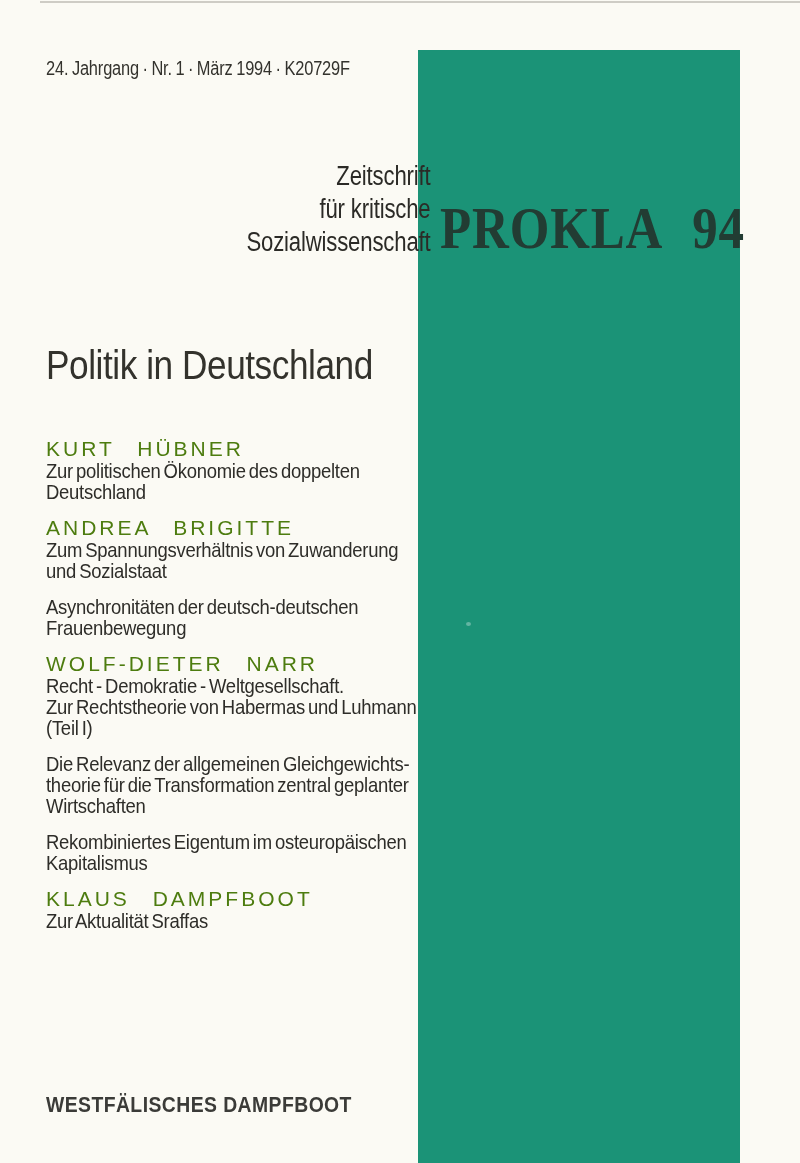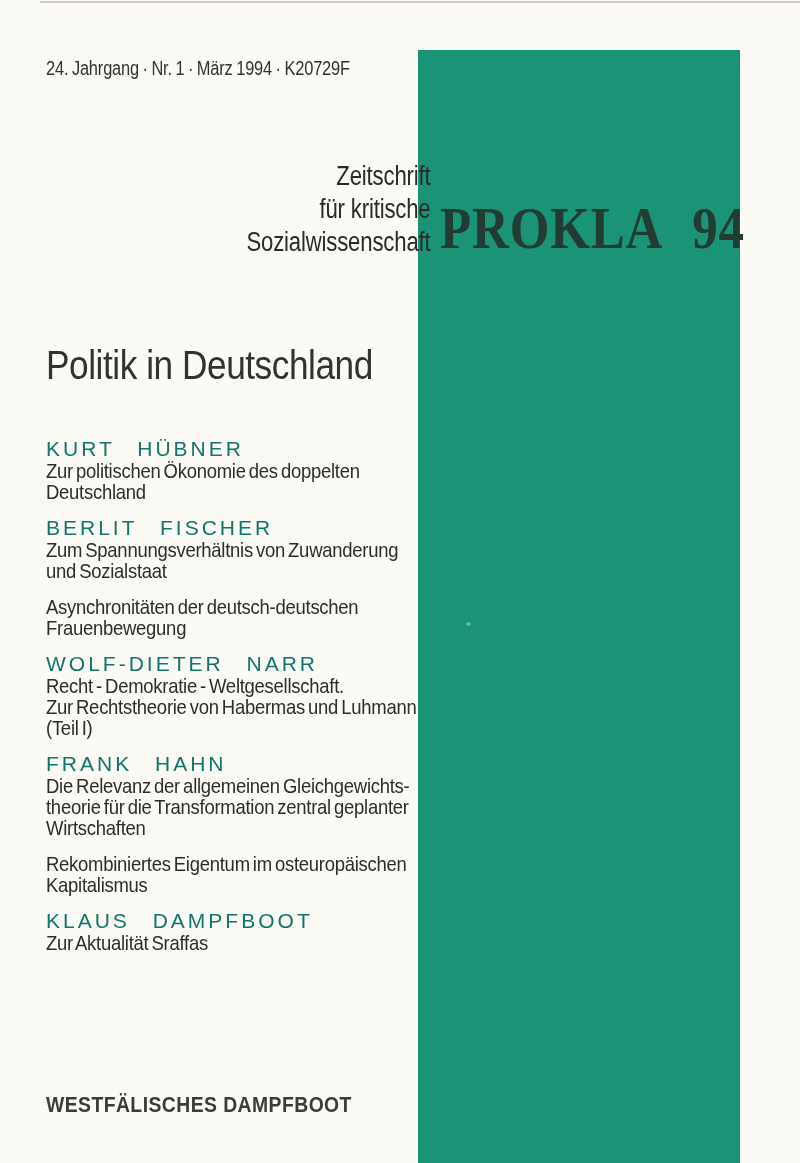--- a/index.html
+++ b/index.html
@@ -48,21 +48,21 @@
     position:absolute;left:46px;top:342px;
     font-size:40px;line-height:46px;color:#33322c;
     letter-spacing:-0.5px;white-space:nowrap;
     transform:scaleX(0.88);transform-origin:0 0;
   }
   .articles{
     position:absolute;left:46px;top:438px;
     display:flex;flex-direction:column;gap:15px;
   }
   .article .author{
-    font-size:21px;line-height:21px;color:#0f766e;
+    font-size:21px;line-height:21px;color:#4d7c0f;
     letter-spacing:3px;word-spacing:14px;white-space:nowrap;
     margin-bottom:1px;
   }
   .article .title-line{
     font-size:21px;line-height:21px;color:#2e2d29;
     letter-spacing:-0.3px;word-spacing:-2px;white-space:nowrap;
     transform:scaleX(0.88);transform-origin:0 0;
   }
   .publisher{
     position:absolute;left:46px;top:1093px;
@@ -98,40 +98,39 @@
 
   <div class="articles">
 
     <div class="article">
       <div class="author">KURT HÜBNER</div>
       <div class="title-line">Zur politischen Ökonomie des doppelten</div>
       <div class="title-line">Deutschland</div>
     </div>
 
     <div class="article">
-      <div class="author">BERLIT FISCHER</div>
+      <div class="author">ANDREA BRIGITTE</div>
       <div class="title-line">Zum Spannungsverhältnis von Zuwanderung</div>
       <div class="title-line">und Sozialstaat</div>
     </div>
 
     <div class="article">
       <div class="title-line">Asynchronitäten der deutsch-deutschen</div>
       <div class="title-line">Frauenbewegung</div>
     </div>
 
 
     <div class="article">
       <div class="author">WOLF-DIETER NARR</div>
       <div class="title-line">Recht - Demokratie - Weltgesellschaft.</div>
       <div class="title-line">Zur Rechtstheorie von Habermas und Luhmann</div>
       <div class="title-line">(Teil I)</div>
     </div>
 
     <div class="article">
-      <div class="author">FRANK HAHN</div>
       <div class="title-line">Die Relevanz der allgemeinen Gleichgewichts-</div>
       <div class="title-line">theorie für die Transformation zentral geplanter</div>
       <div class="title-line">Wirtschaften</div>
     </div>
 
     <div class="article">
       <div class="title-line">Rekombiniertes Eigentum im osteuropäischen</div>
       <div class="title-line">Kapitalismus</div>
     </div>
 

